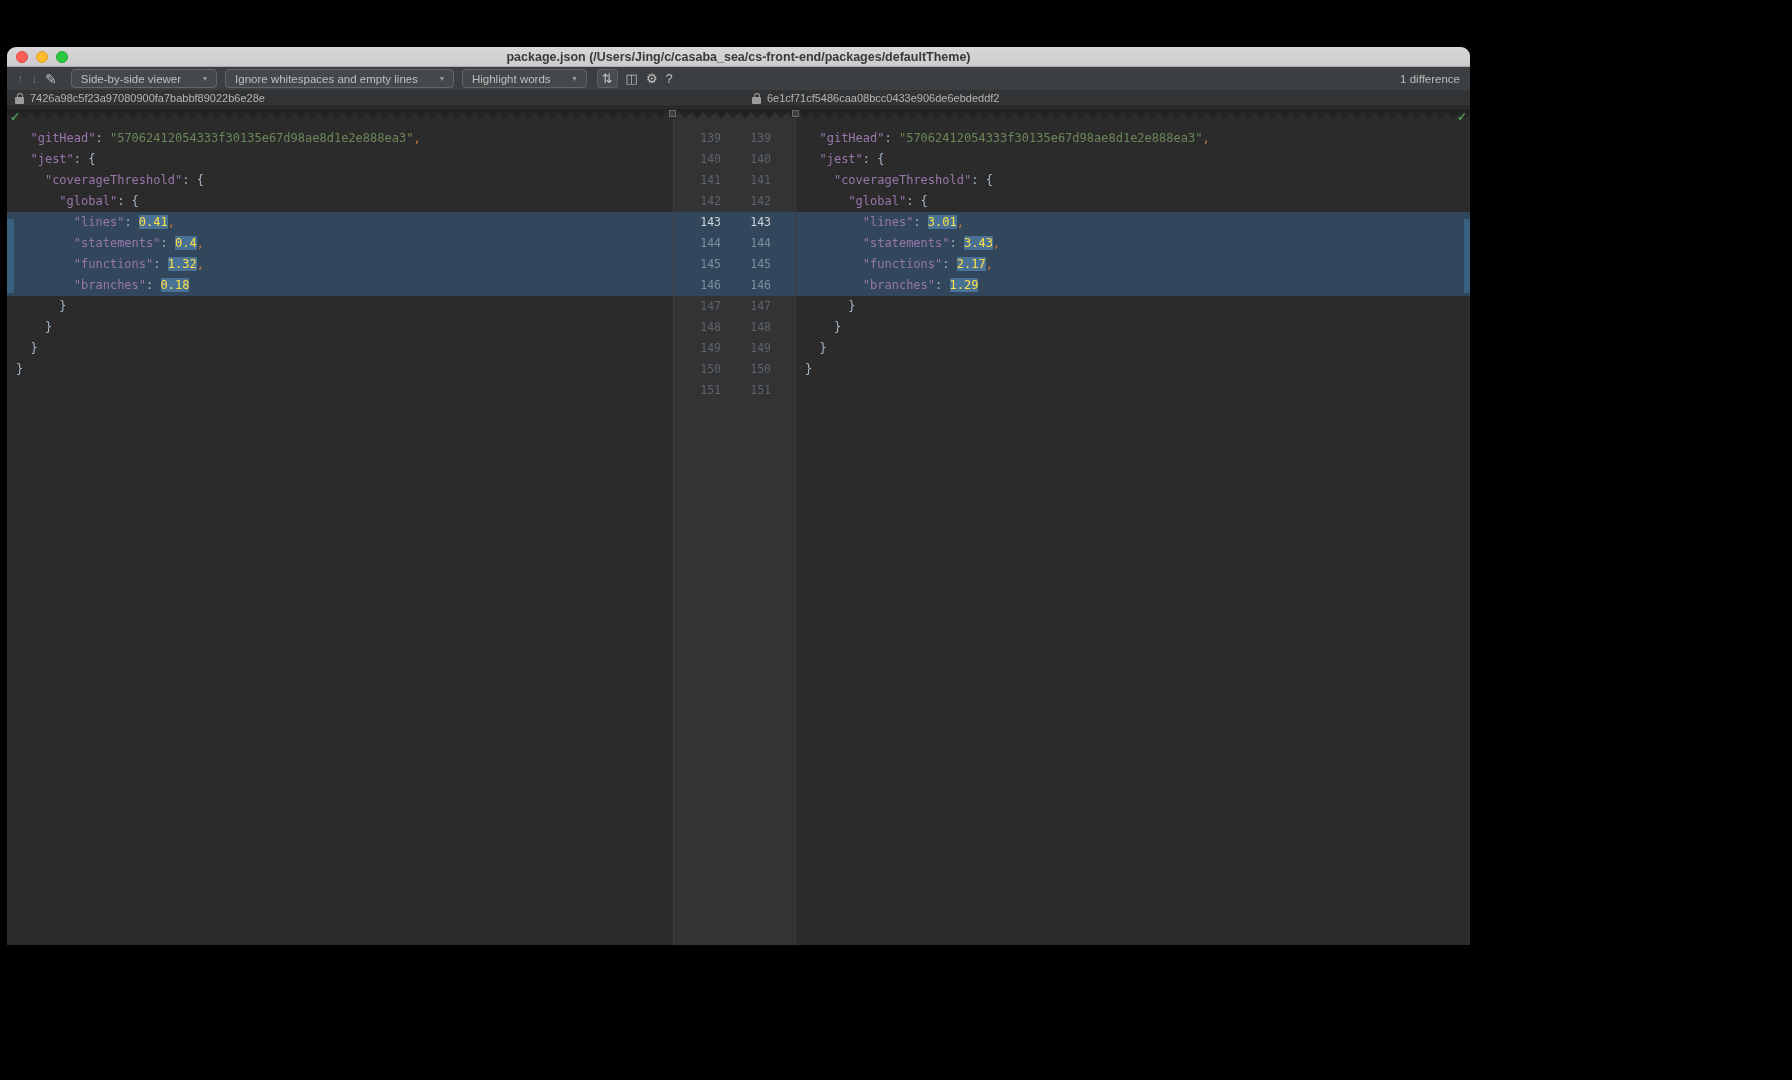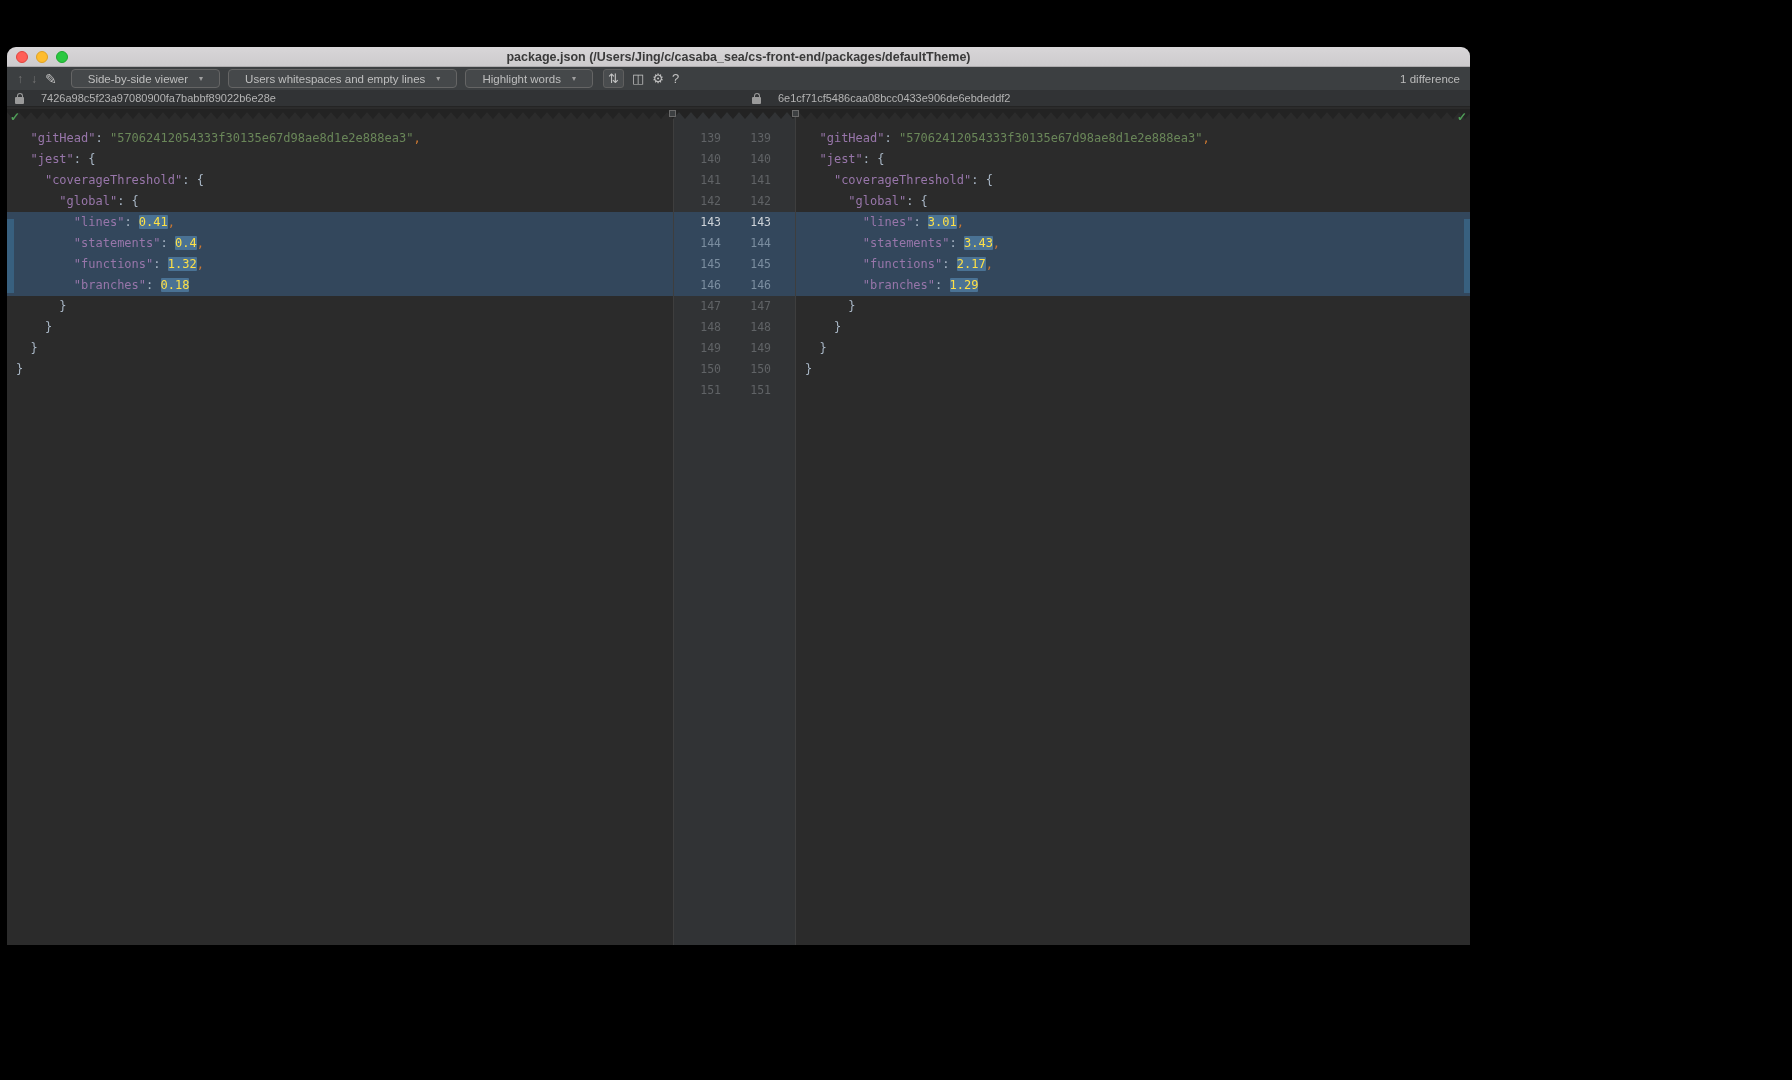--- a/index.html
+++ b/index.html
@@ -27,34 +27,34 @@
   .tl.green{background:#2ac840;border:0.5px solid #1da82f;}
   .title{flex:1;text-align:center;font-size:12.5px;font-weight:700;color:#3a3a3a;
          white-space:nowrap;overflow:hidden;}
 
   
   .toolbar{height:23px;background:var(--toolbar-bg);display:flex;align-items:center;
            padding:0 10px;gap:8px;}
   .ticon{color:#c2c2c2;font-size:13px;line-height:1;display:inline-block;}
   .ticon.dim{color:#767676;font-size:12px;}
   .ticon.pencil{font-size:14px;margin-right:6px;}
-  .dropdown{display:inline-flex;align-items:center;gap:11px;height:19px;padding:0 16px;
+  .dropdown{display:inline-flex;align-items:center;gap:22px;height:19px;padding:0 9px;
             background:#45484a;border:1px solid #656565;border-radius:4px;
             color:#bfbfbf;font-size:11.5px;font-family:"Liberation Sans",sans-serif;
             white-space:nowrap;cursor:default;}
   .caret{font-size:8px;color:#9f9f9f;line-height:1;}
   .boxed{display:inline-flex;align-items:center;justify-content:center;width:21px;height:19px;
          border:1px solid #5f5f5f;border-radius:3px;background:#494c4e;margin-left:2px;}
   .spacer{flex:1;}
   .diff-count{color:#bbbbbb;font-size:11.5px;text-align:right;}
 
   
   .revbar{height:17px;background:#313335;border-bottom:1px solid #242424;
           position:relative;font-size:11px;color:#b4b4b4;}
-  .rev{position:absolute;top:0;height:100%;display:flex;align-items:center;gap:17px;white-space:nowrap;}
+  .rev{position:absolute;top:0;height:100%;display:flex;align-items:center;gap:6px;white-space:nowrap;}
   .rev.left{left:8px;}
   .rev.right{left:745px;}
   .lock{width:9px;height:11px;position:relative;display:inline-block;}
   .lock::before{content:"";position:absolute;left:1.5px;top:0;width:4px;height:5px;
                 border:1.5px solid #9a9a9a;border-bottom:none;border-radius:3px 3px 0 0;}
   .lock::after{content:"";position:absolute;left:0;top:4.5px;width:9px;height:6.5px;
                background:#9a9a9a;border-radius:1px;}
 
   
   .editor{position:absolute;top:62px;left:0;right:0;bottom:0;background:var(--editor-bg);}
@@ -115,21 +115,21 @@
     <span class="ticon dim">↑</span>
     <span class="ticon dim">↓</span>
     <span class="ticon pencil">✎</span>
 
     <button class="dropdown">
       <span>Side-by-side viewer</span>
       <span class="caret">▾</span>
     </button>
 
     <button class="dropdown">
-      <span>Users whitespaces and empty lines</span>
+      <span>Ignore whitespaces and empty lines</span>
       <span class="caret">▾</span>
     </button>
 
     <button class="dropdown">
       <span>Highlight words</span>
       <span class="caret">▾</span>
     </button>
 
     <span class="ticon boxed">⇅</span>
     <span class="ticon">◫</span>

